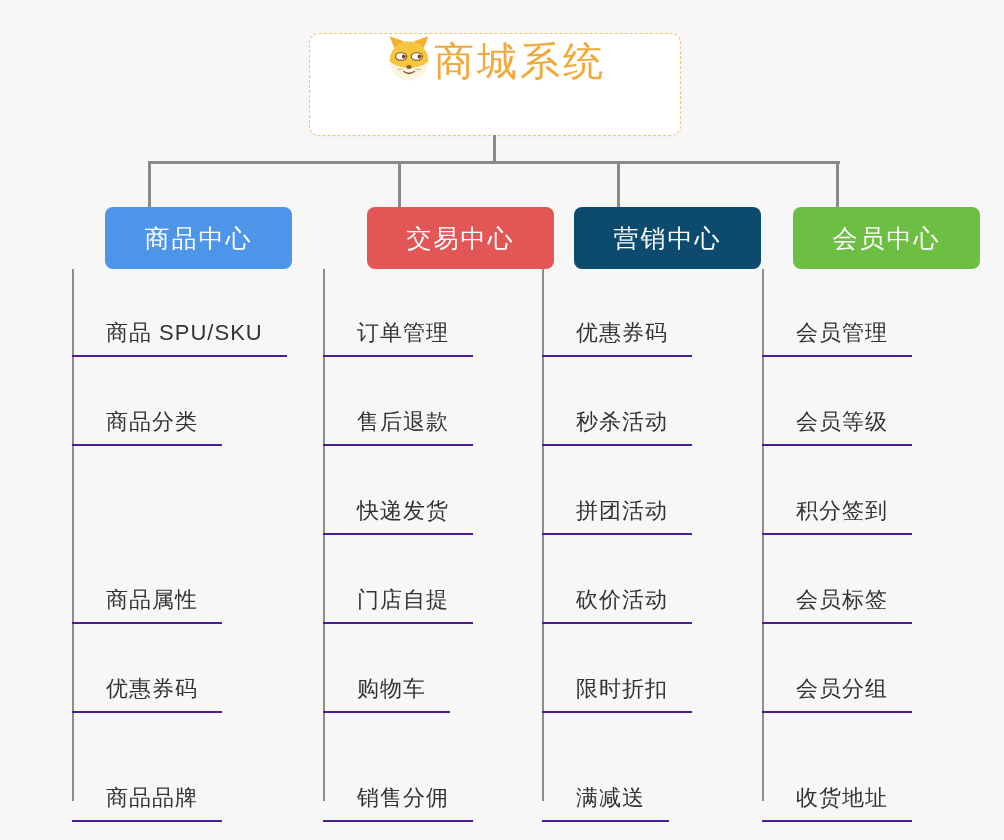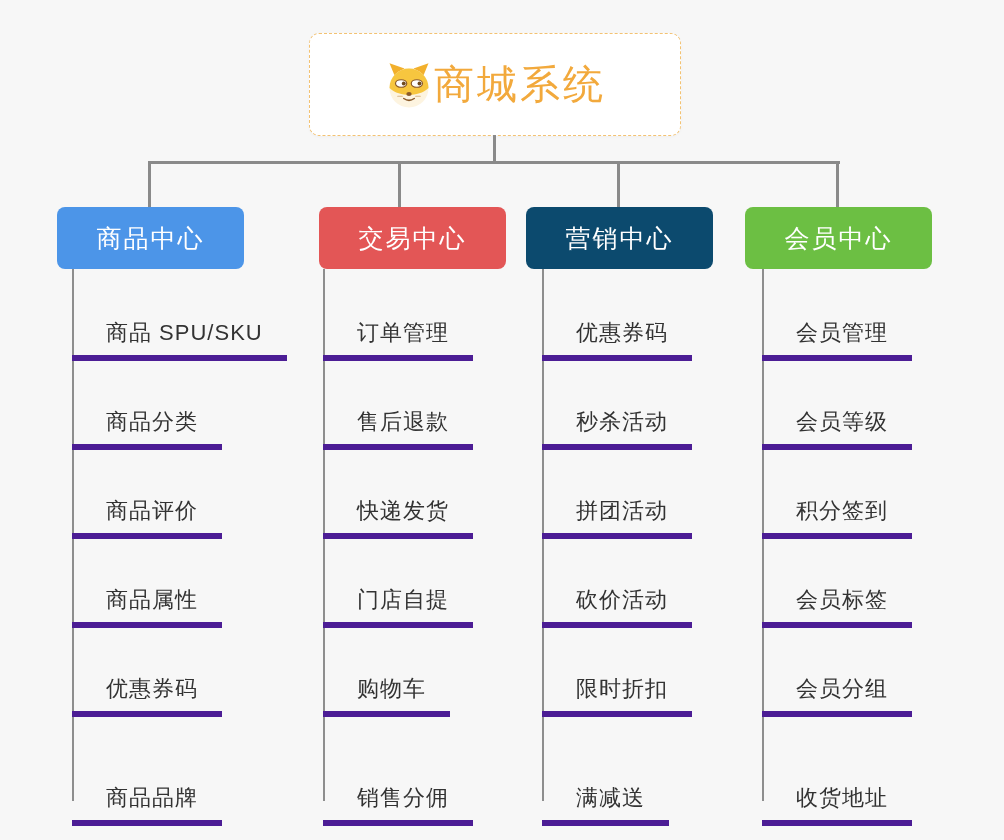--- a/index.html
+++ b/index.html
@@ -18,21 +18,20 @@
   
   .root-node{
     position:absolute;
     left:309px; top:33px;
     width:372px; height:103px;
     background:#ffffff;
     border:1.5px dashed #f3c272;
     border-radius:10px;
     box-sizing:border-box;
     display:flex;
-    align-items:center;
     justify-content:center;
     box-shadow:0 1px 3px rgba(0,0,0,0.03);
   }
   .root-title{
     font-size:40px;
     font-weight:500;
     color:#f2a93c;
     letter-spacing:3px;
     white-space:nowrap;
   }
@@ -61,36 +60,37 @@
     width:187px; height:62px;
     border-radius:8px;
     display:flex;
     align-items:center;
     justify-content:center;
     color:#ffffff;
     font-size:25px;
     letter-spacing:2px;
     white-space:nowrap;
     cursor:default;
+    margin-left:48px;
   }
   .branch-node.b0{left:57px;}
   .branch-node.b1{left:319px;}
   .branch-node.b2{left:526px;}
   .branch-node.b3{left:745px;}
 
   
   .leaf{
     position:absolute;
     display:inline-block;
     padding:0 24px 8px 34px;
     line-height:28px;
     font-size:22px;
     letter-spacing:1px;
     color:#333333;
-    border-bottom:6px solid #4c1d95;
+    border-bottom:2px solid #4c1d95;
     white-space:nowrap;
   }
   .leaf.b0{left:72px;}
   .leaf.b1{left:323px;}
   .leaf.b2{left:542px;}
   .leaf.b3{left:762px;}
   .leaf.r0{top:319px;}
   .leaf.r1{top:408px;}
   .leaf.r2{top:497px;}
   .leaf.r3{top:586px;}
@@ -139,21 +139,20 @@
   </div>
   <div class="branch-node b2" style="background: #0c4a6e;">
     <span>营销中心</span>
   </div>
   <div class="branch-node b3" style="background: rgb(108, 191, 67);">
     <span>会员中心</span>
   </div>
 
   <div class="leaf b0 r0">商品 SPU/SKU</div>
   <div class="leaf b0 r1">商品分类</div>
-  <div class="leaf b0 r2">商品评价</div>
   <div class="leaf b0 r3">商品属性</div>
   <div class="leaf b0 r4">优惠券码</div>
   <div class="leaf b0 r5">商品品牌</div>
 
   <div class="leaf b1 r0">订单管理</div>
   <div class="leaf b1 r1">售后退款</div>
   <div class="leaf b1 r2">快递发货</div>
   <div class="leaf b1 r3">门店自提</div>
   <div class="leaf b1 r4">购物车</div>
   <div class="leaf b1 r5">销售分佣</div>

